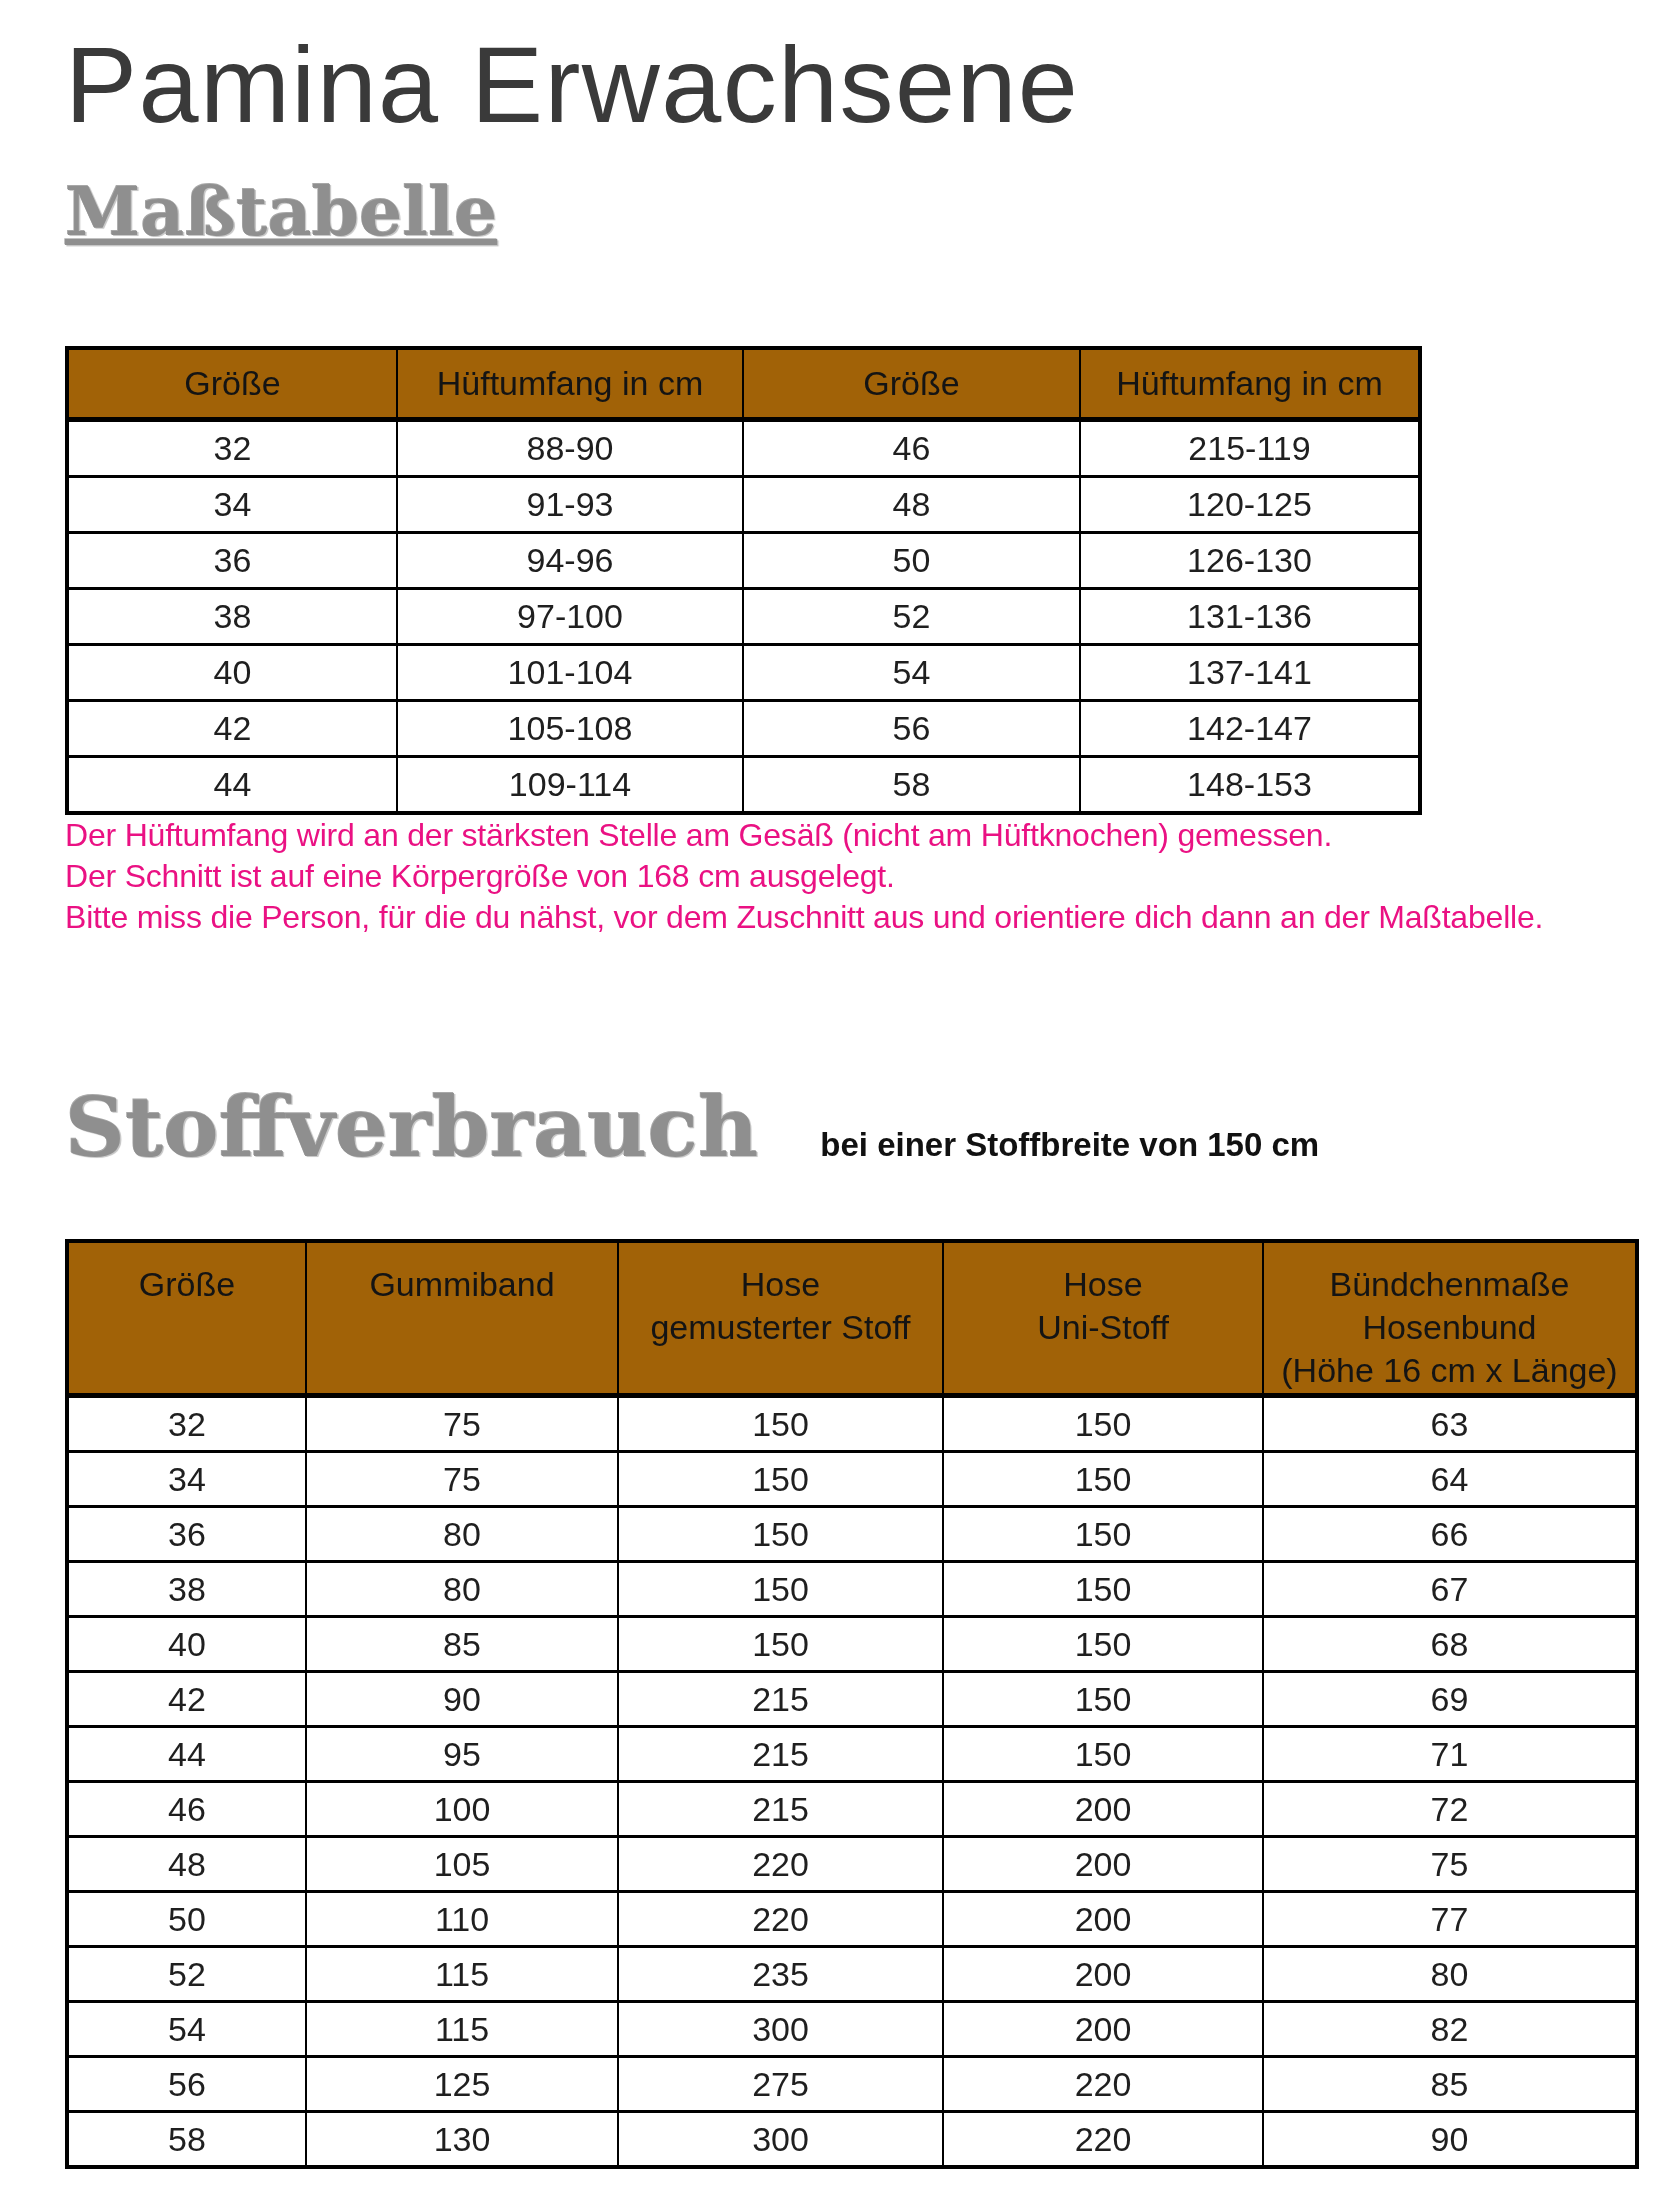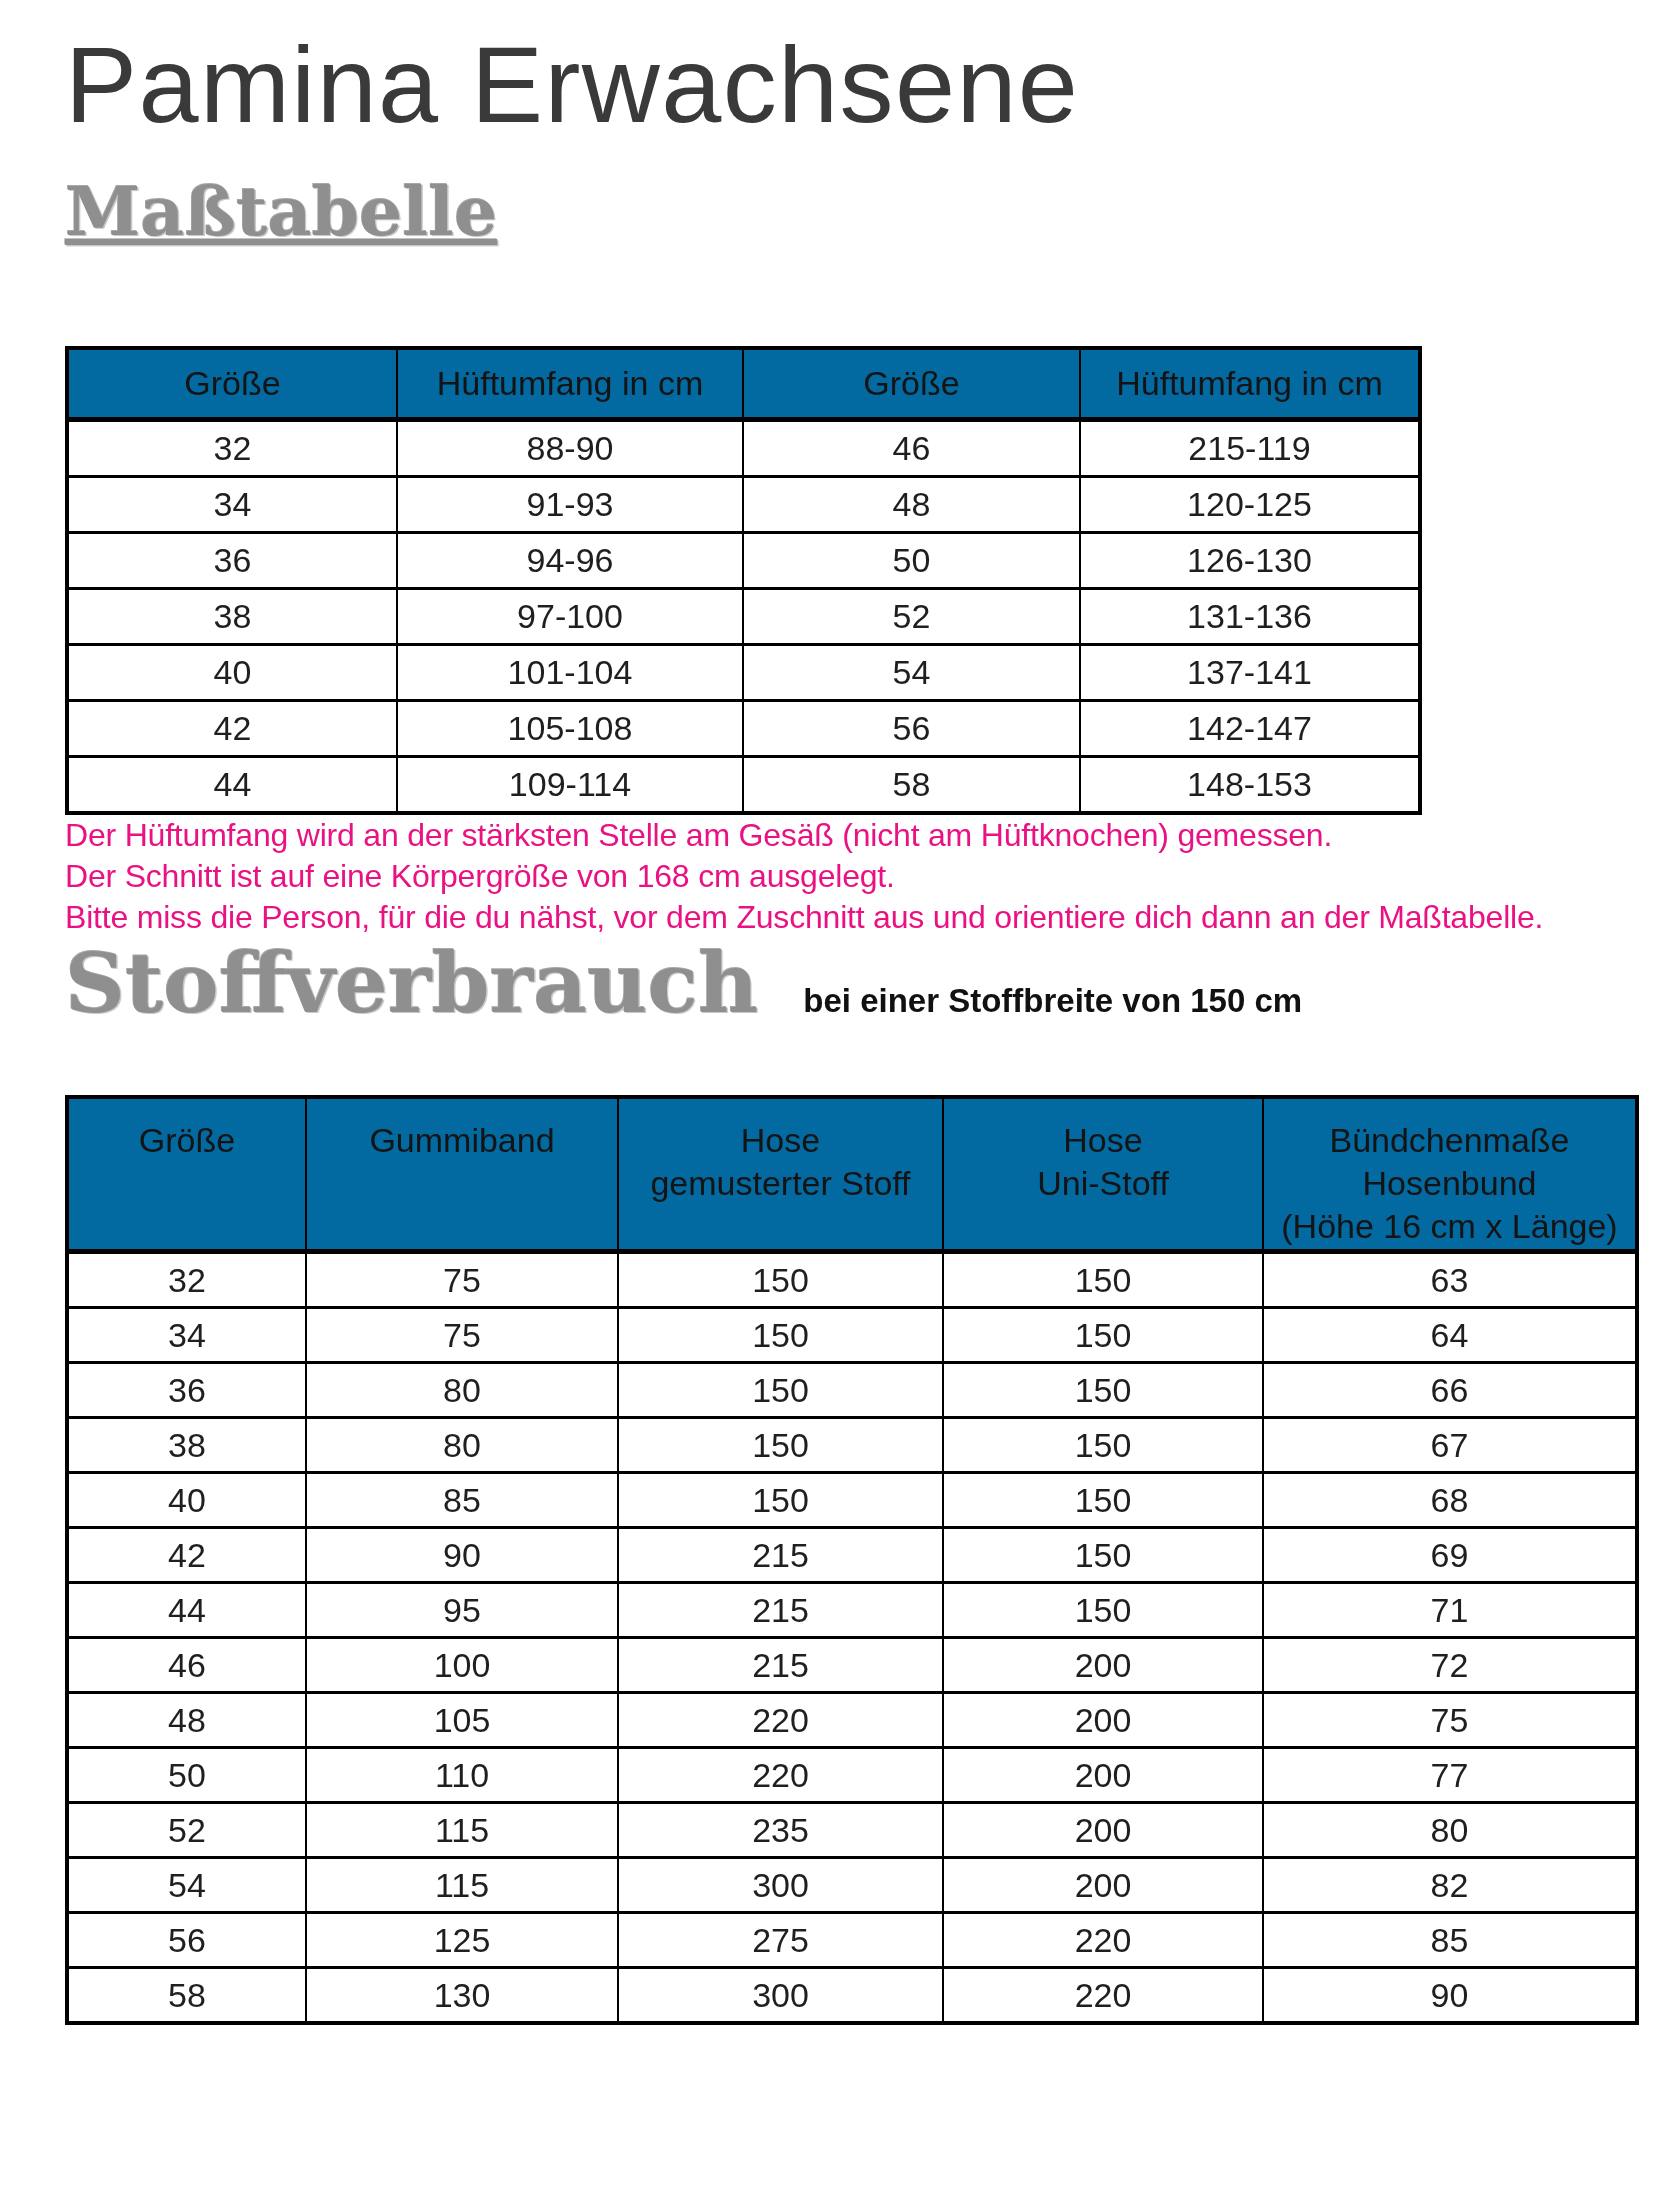--- a/index.html
+++ b/index.html
@@ -23,37 +23,38 @@
   }
   .fancy {
     margin: 0;
     font-family: "DejaVu Serif", serif;
     font-weight: bold;
     color: #8f8f8f;
     text-shadow: 1.4px 1.4px 0.7px #c6c6c6, -0.7px -0.7px 0 #a8a8a8;
   }
   .h-mass { font-size: 68px; line-height: 1.1; margin-top: 27px; text-decoration: underline; }
   .stoff-row {
+    margin-top: 144px;
     display: flex;
     align-items: baseline;
-    gap: 45px;
+    gap: 62px;
   }
   .h-stoff { font-size: 83px; line-height: 1.1; }
   .subtitle { font-size: 33px; font-weight: bold; color: #111; }
 
   
   table {
     border-collapse: collapse;
     table-layout: fixed;
     border: 4.3px solid #000;
   }
   th, td { border: 2.9px solid #000; border-top-width: 3.6px; border-bottom-width: 3.6px; }
   thead tr { border-bottom: 5px solid #000; }
   th {
-    background: #0369a1;
+    background: #a16207;
     color: #141414;
     font-weight: normal;
     font-size: 34px;
     text-align: center;
   }
   td { font-size: 34px; text-align: center; color: #1f1f1f; }
 
   .t1 { margin-top: 97px; width: 1354px; }
   .t1 th { height: 65px; vertical-align: middle; }
   .t1 td { height: 51px; }

